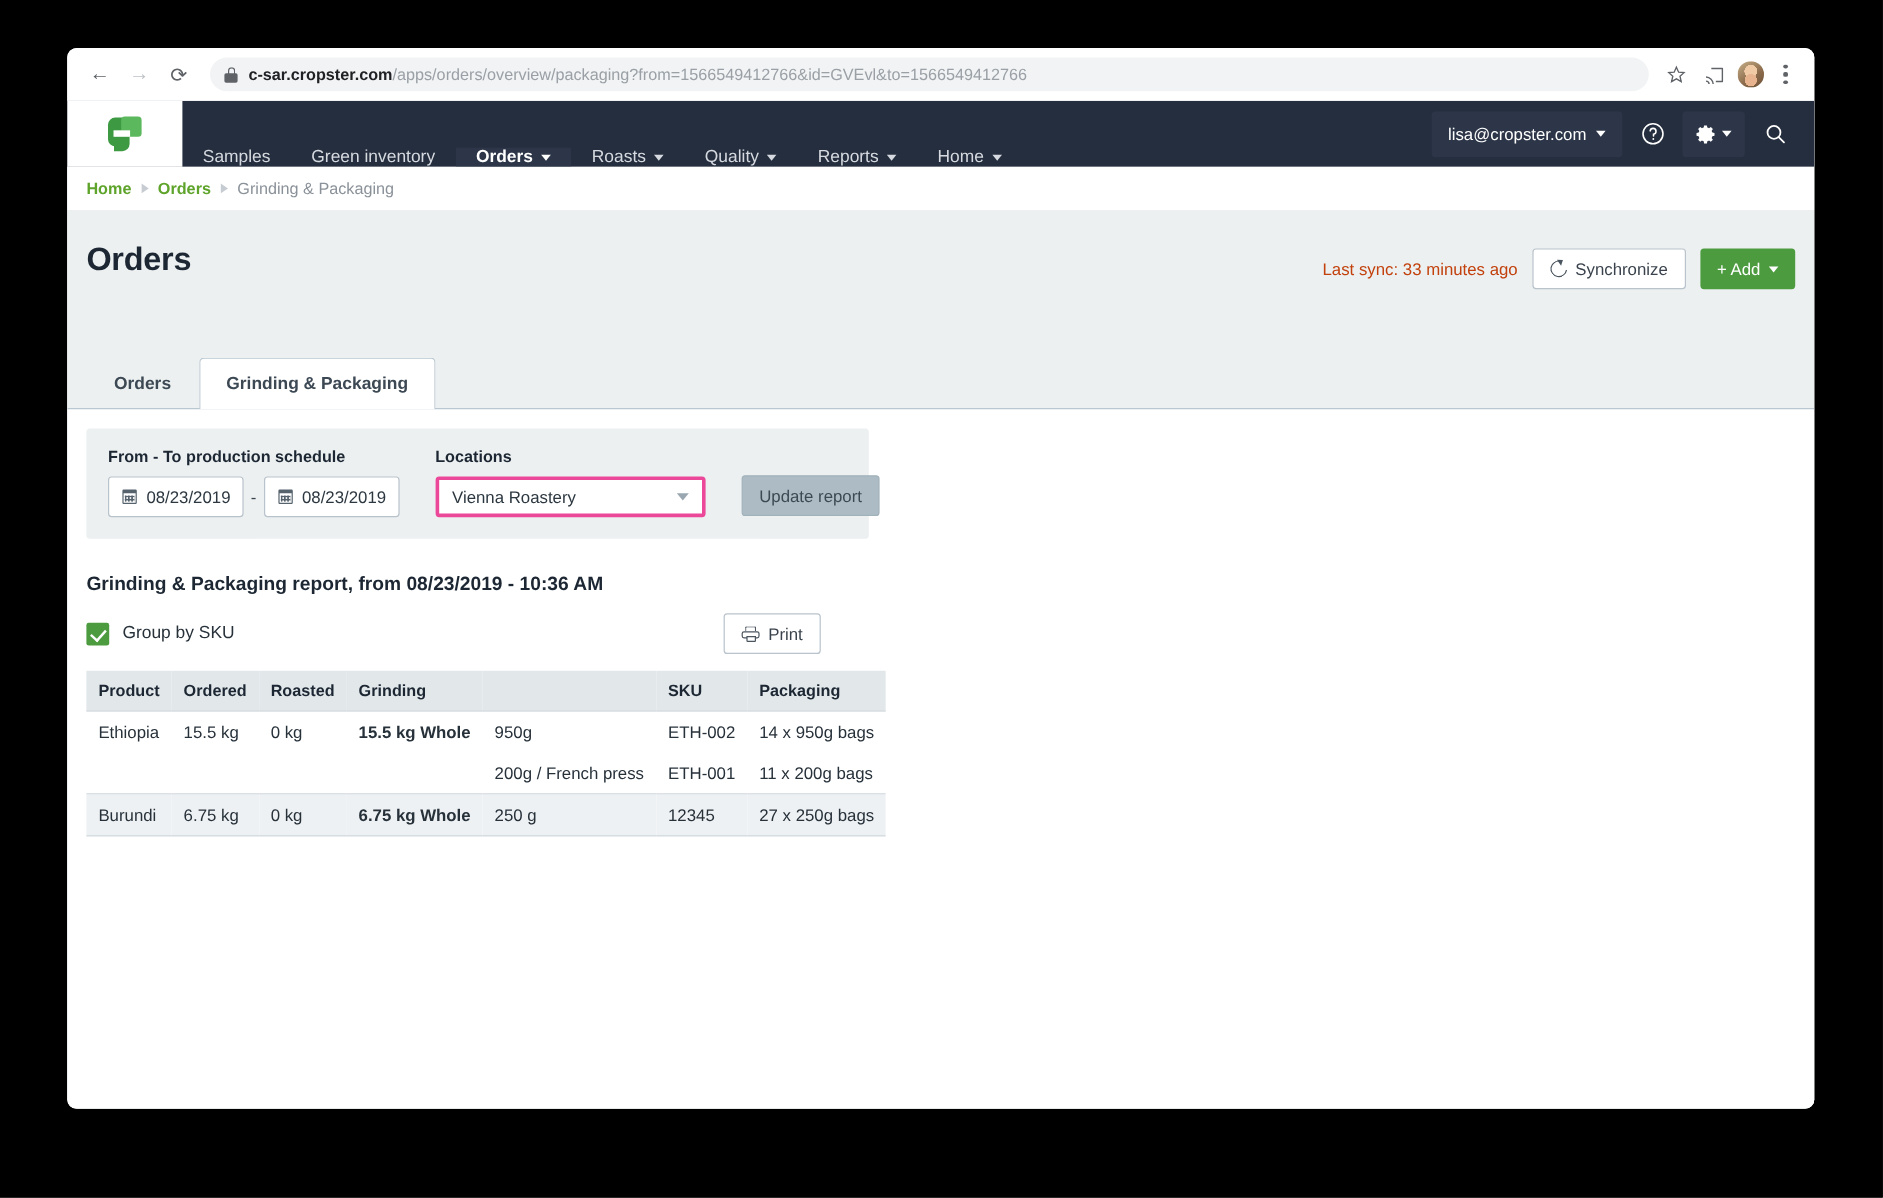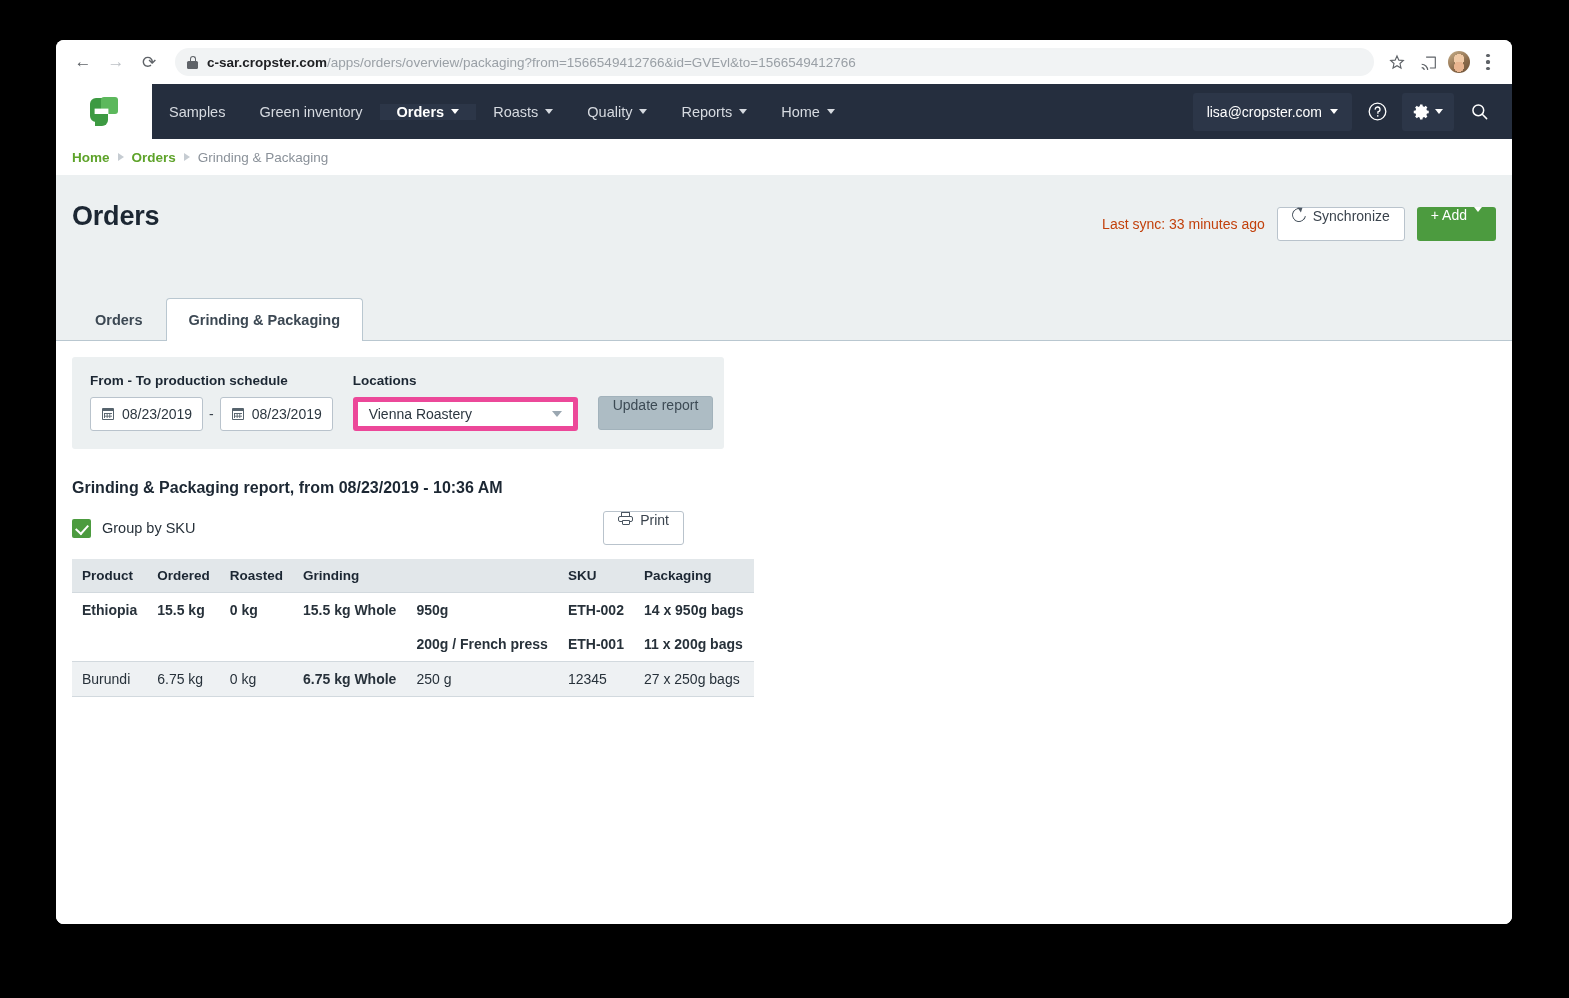--- a/index.html
+++ b/index.html
@@ -175,21 +175,21 @@
     flex: 0 0 55px;
   }
   .brand {
     width: 96px;
     background: #ffffff;
     display: flex; align-items: center; justify-content: center;
     flex: 0 0 96px;
   }
   .logo { width: 32px; height: 32px; position: relative; }
 
-  .nav-items { display: flex; align-items: center; }
+  .nav-items { display: flex; align-items: flex-end; }
   .nav-item {
     display: flex; align-items: center; gap: 7px;
     padding: 0 17px;
     color: #d6dae0;
     font-size: 14.5px;
     white-space: nowrap;
   }
   .nav-item.active {
     background: #2c3648;
     color: #ffffff;
@@ -263,21 +263,21 @@
   }
   .head-actions {
     margin-left: auto;
     display: flex; align-items: center; gap: 12px;
     padding-top: 6px;
   }
   .sync-text { font-size: 14px; color: #c2410c; }
   .btn {
     height: 34px;
     border-radius: 3px;
-    display: inline-flex; align-items: flex-start; justify-content: center;
+    display: inline-flex; align-items: center; justify-content: center;
     gap: 7px;
     font-size: 14px;
     padding: 0 14px;
     white-space: nowrap;
   }
   .btn-white { background: #ffffff; border: 1px solid #b9c3cc; color: #3a434d; }
   .btn-green { background: #4c9b3f; color: #ffffff; }
   .btn-muted { background: #adbcc4; color: #3c4a54; border: 1px solid #a2b2bb; }
 
   .refresh-glyph {
@@ -326,21 +326,21 @@
     height: 43px;
   }
 
   .panel-wrap { background: #ffffff; flex: 1; padding: 16px; overflow: hidden; }
 
   .filter-panel {
     background: #ecf0f1;
     border-radius: 3px;
     padding: 16px 18px 18px 18px;
     display: inline-flex;
-    gap: 20px;
+    gap: 30px;
     align-items: flex-start;
     width: 652px;
   }
   .field-group { display: flex; flex-direction: column; gap: 9px; }
   .field-label { font-size: 13.5px; font-weight: bold; color: #1c2733; }
   .date-row { display: flex; align-items: center; gap: 6px; }
   .date-input {
     height: 34px;
     background: #ffffff;
     border: 1px solid #b9c3cc;
@@ -366,21 +366,21 @@
     width: 8px; height: 5px;
     background:
       linear-gradient(to right, #56636d 1.3px, transparent 1.3px) 0 0/2.7px 100%,
       linear-gradient(to bottom, #56636d 1.3px, transparent 1.3px) 0 0/100% 2.7px;
   }
   .dash { color: #3a434d; font-size: 14px; }
   .select-box {
     height: 34px;
     width: 225px;
     background: #ffffff;
-    border: 5px solid #ec4899;
+    border: 3px solid #ec4899;
     border-radius: 3px;
     display: flex; align-items: center;
     padding: 0 11px;
     font-size: 14px;
     color: #2c3740;
   }
   .select-box .caret-down {
     margin-left: auto;
     width: 0; height: 0;
     border-left: 5px solid transparent;
@@ -455,21 +455,21 @@
     color: #1c2733;
     padding: 9px 10px;
     white-space: nowrap;
   }
   table.report td {
     padding: 9px 10px;
     color: #27313a;
     vertical-align: top;
     white-space: nowrap;
   }
-  tr.group-even td { background: #ffffff; font-weight: bold; }
+  tr.group-even td { background: #ffffff; }
   tr.group-odd td { background: #eef1f3; }
   tr.grp-start td { border-top: 1px solid #d2d9de; }
   td.bold { font-weight: bold; }
   td.pad-l { padding-left: 4px; }
   .last-border { border-bottom: 1px solid #d2d9de; }
 
   
   .footer {
     height: 44px;
     display: flex;

